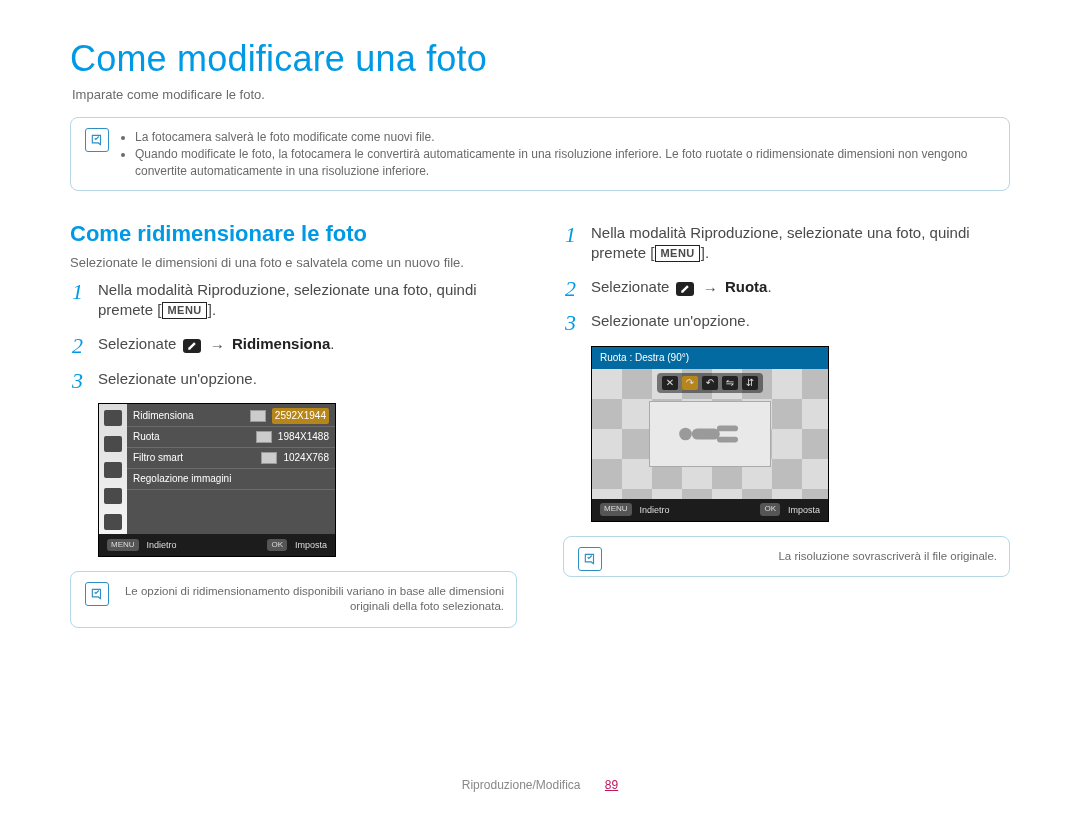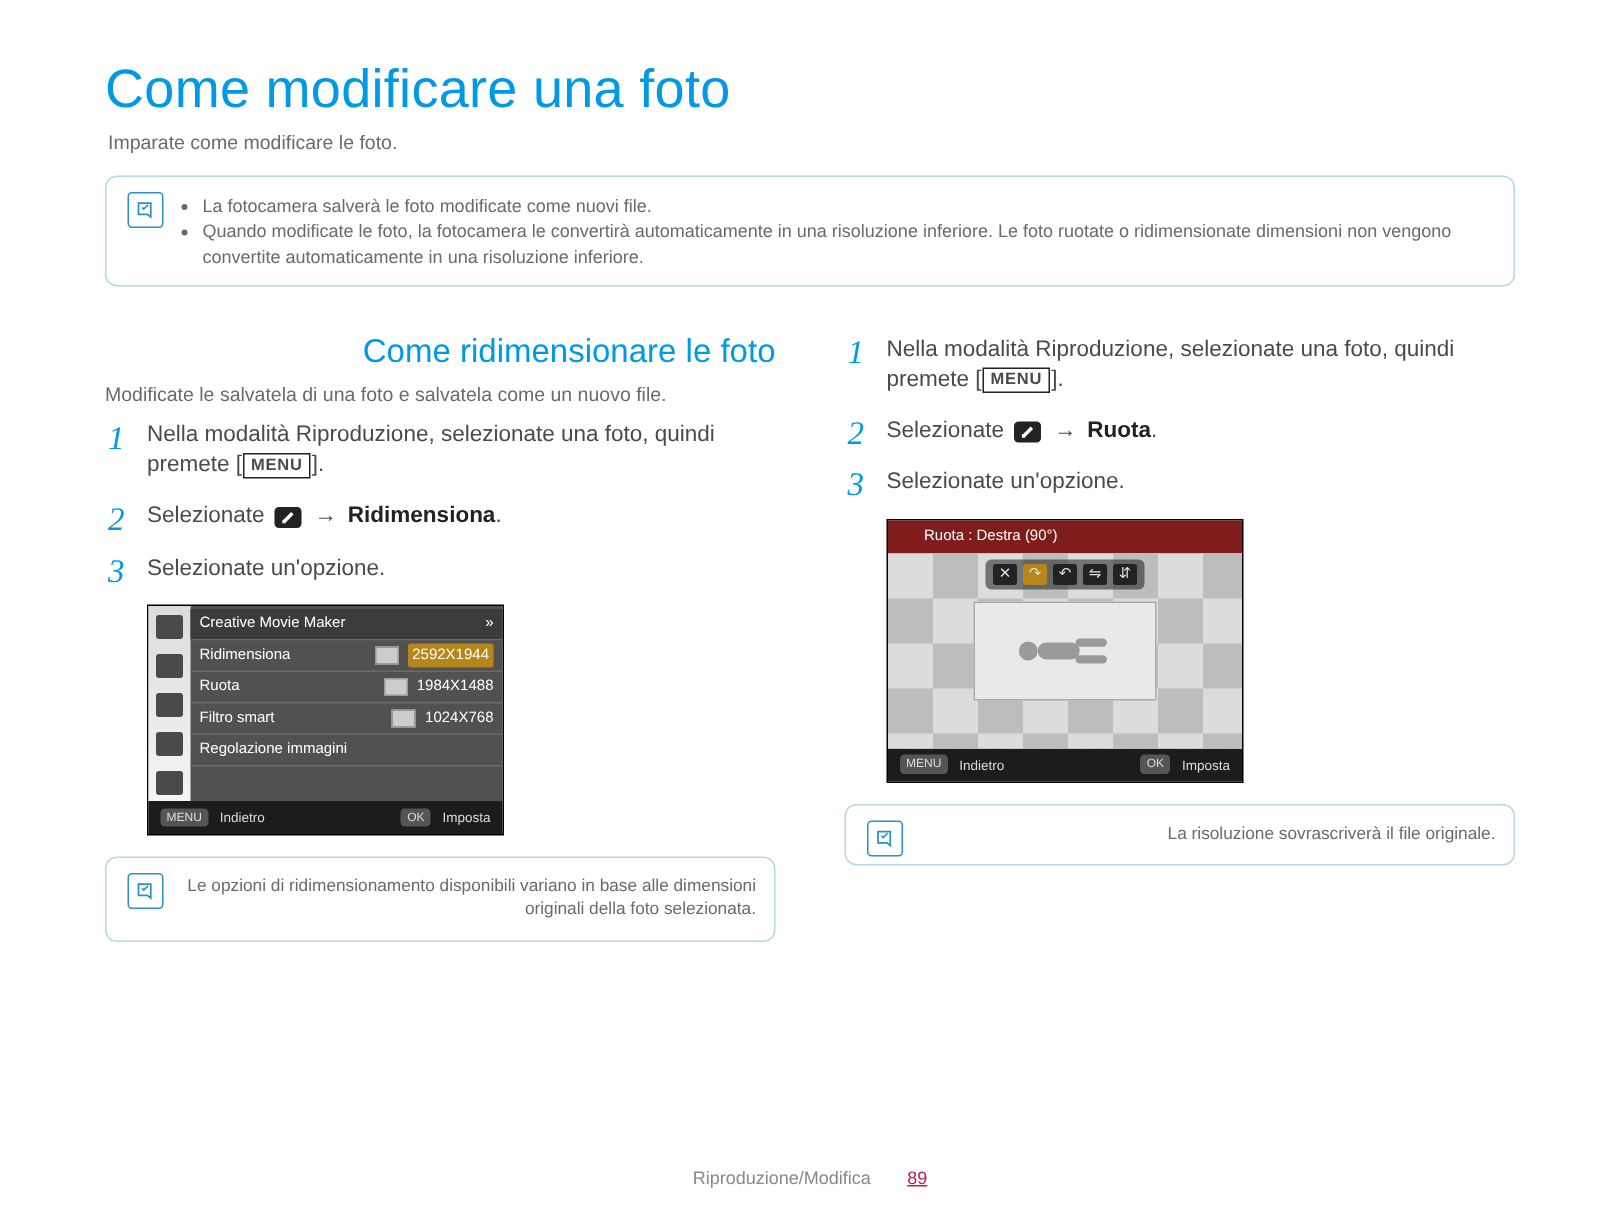--- a/index.html
+++ b/index.html
@@ -59,24 +59,23 @@
   .note .note-icon svg{width:14px;height:14px;fill:none;stroke:var(--note-icon);stroke-width:2;}
   .note ul{margin:0;padding-left:14px;}
   .note ul li{margin:1px 0;}
   .cols{
     display:flex;
     gap:46px;
   }
   .col{flex:1;min-width:0;}
   h2{
     font-size:22px;
-    font-weight:400;
+    font-weight:700;
     color:var(--accent);
     margin:0 0 6px 0;
-    text-align:right;
   }
   .desc{
     font-size:13px;
     color:var(--text-light);
     margin:0 0 8px 0;
   }
   ol.steps{
     list-style:none;
     margin:0;padding:0;
     counter-reset:step;
@@ -177,22 +176,22 @@
   }
 
   
   .rot-ui{
     width:236px;
     border:1px solid #000;
     margin:4px 0 14px 28px;
     font-size:10px;
   }
   .rot-ui .title{
-    background:#7f1d1d;color:#fff;
-    padding:4px 24px;font-size:10px;height:14px;
+    background:#0369a1;color:#fff;
+    padding:4px 8px;font-size:10px;height:14px;
   }
   .rot-ui .canvas{
     position:relative;
     height:130px;
     background:
       linear-gradient(#bfbfbf,#bfbfbf),
       repeating-linear-gradient(45deg,#9f9f9f 0 8px,#b5b5b5 8px 16px);
     background-blend-mode:normal;
     display:flex;align-items:center;justify-content:center;
   }
@@ -255,21 +254,21 @@
     <ul>
       <li>La fotocamera salverà le foto modificate come nuovi file.</li>
       <li>Quando modificate le foto, la fotocamera le convertirà automaticamente in una risoluzione inferiore. Le foto ruotate o ridimensionate dimensioni non vengono convertite automaticamente in una risoluzione inferiore.</li>
     </ul>
   </div>
 
   <div class="cols">
 
     <div class="col">
       <h2>Come ridimensionare le foto</h2>
-      <p class="desc">Modificate le salvatela di una foto e salvatela come un nuovo file.</p>
+      <p class="desc">Selezionate le dimensioni di una foto e salvatela come un nuovo file.</p>
 
       <ol class="steps">
         <li>
           <span>Nella modalità Riproduzione, selezionate una foto, quindi premete [</span><span class="menu-key">MENU</span><span>].</span>
         </li>
         <li>
           <span>Selezionate </span><span class="edit-icon">
               <svg viewBox="0 0 24 24">
                 <path d="M3 17l4 4 14-14-4-4L3 17zm0 4h6l-6-6v6z"></path>
               </svg>
@@ -281,24 +280,20 @@
       <div class="cam-ui">
         <div class="body">
           <div class="sidebar">
             <span></span>
             <span></span>
             <span></span>
             <span></span>
             <span></span>
           </div>
           <div class="menu">
-            <div class="row title">
-              <span>Creative Movie Maker</span>
-                <span>»</span>
-            </div>
             <div class="row">
               <span>Ridimensiona</span>
               <span style="margin-left:auto" class="sz-ic"></span>
               <span class="sel" style="background:#b7861a;padding:1px 3px;border-radius:2px">2592X1944</span>
             </div>
             <div class="row">
               <span>Ruota</span>
               <span style="margin-left:auto" class="sz-ic"></span>
               <span>1984X1488</span>
             </div>

